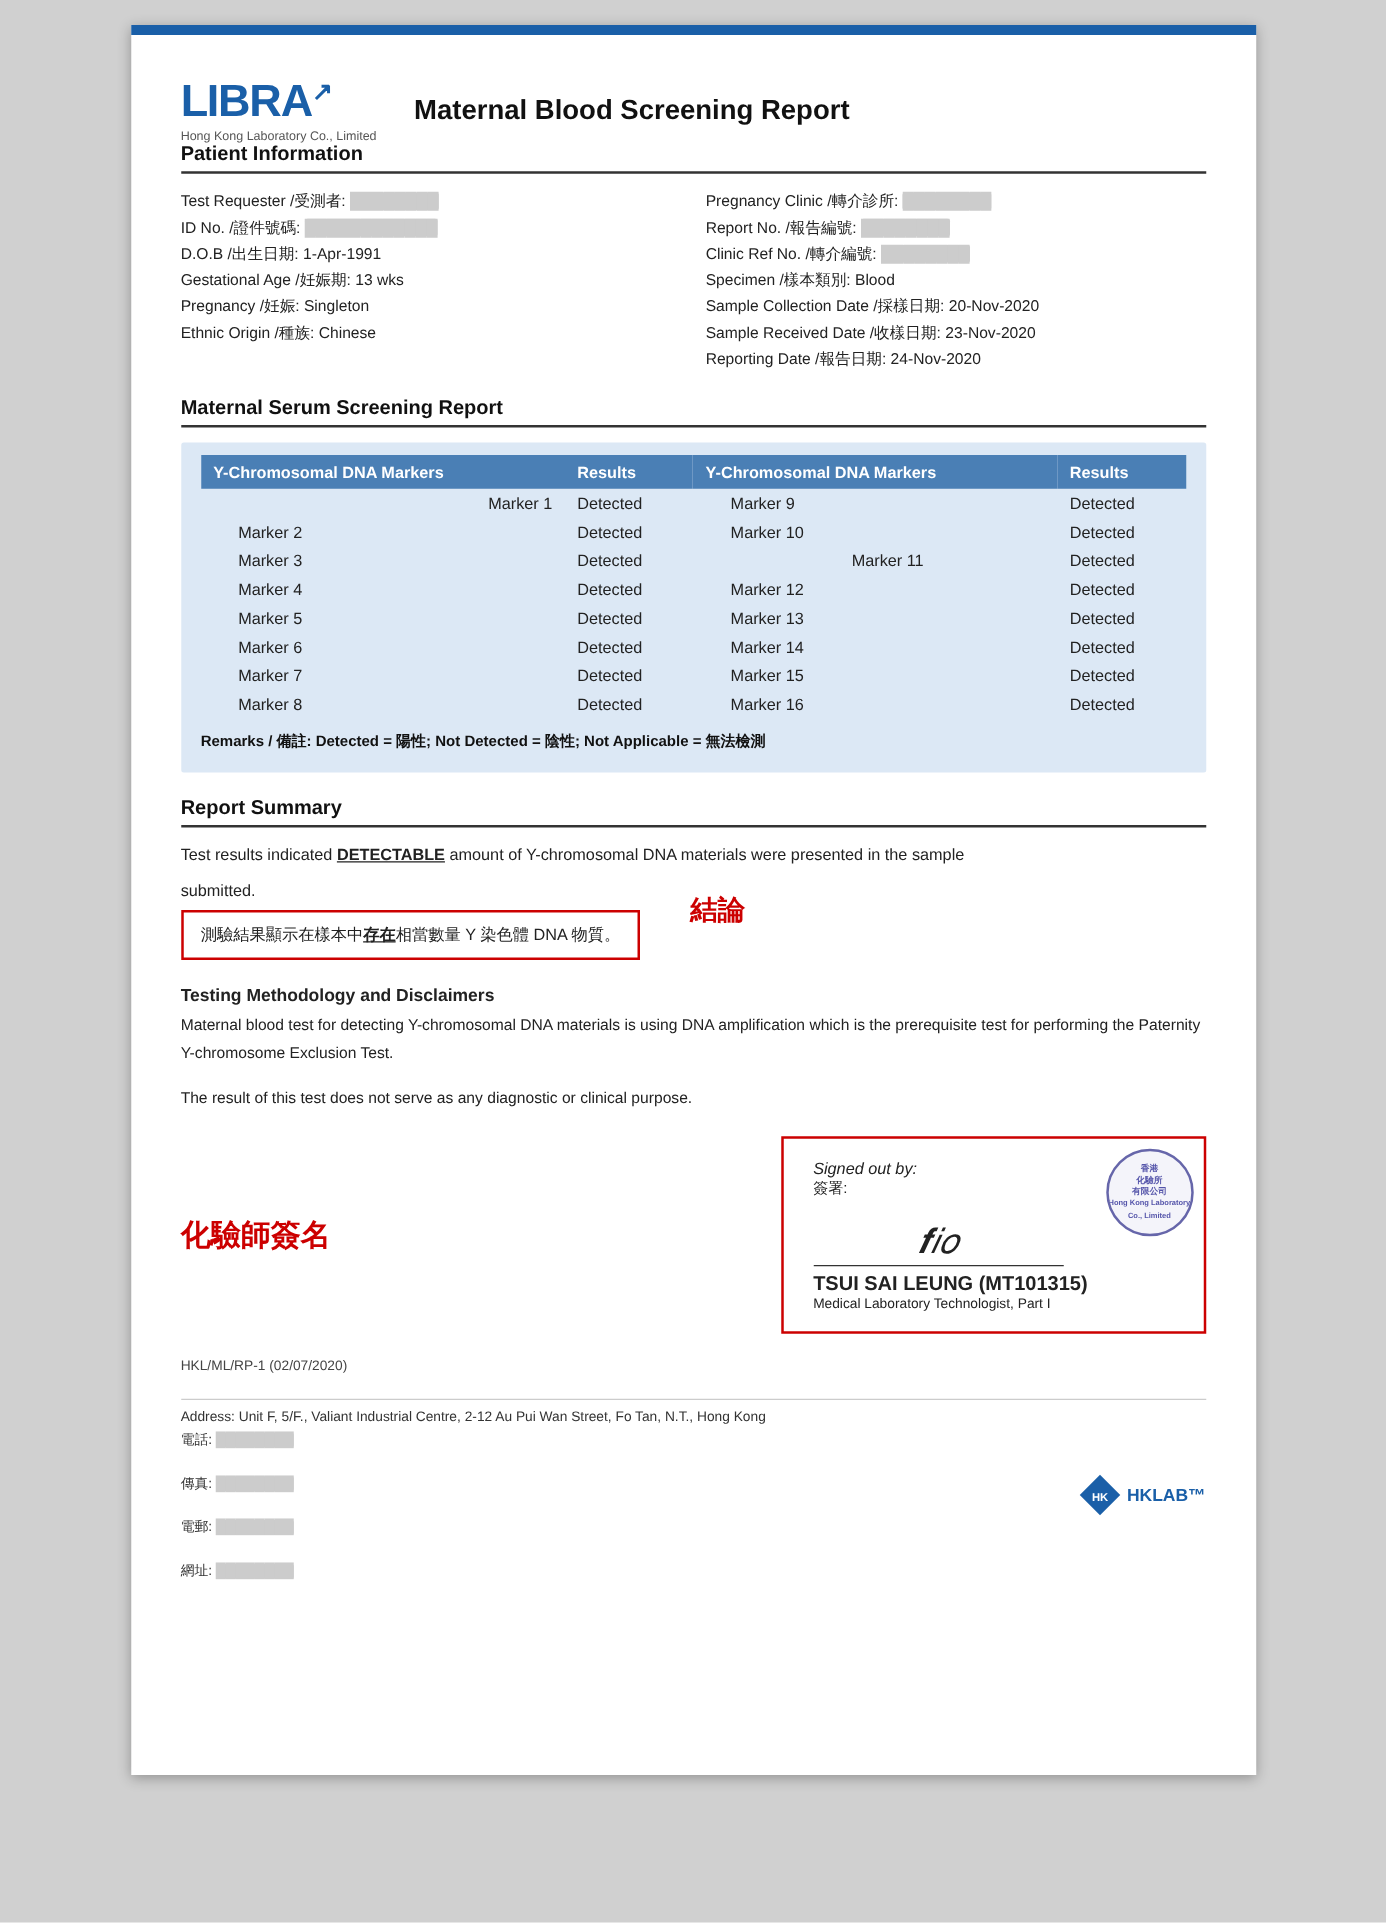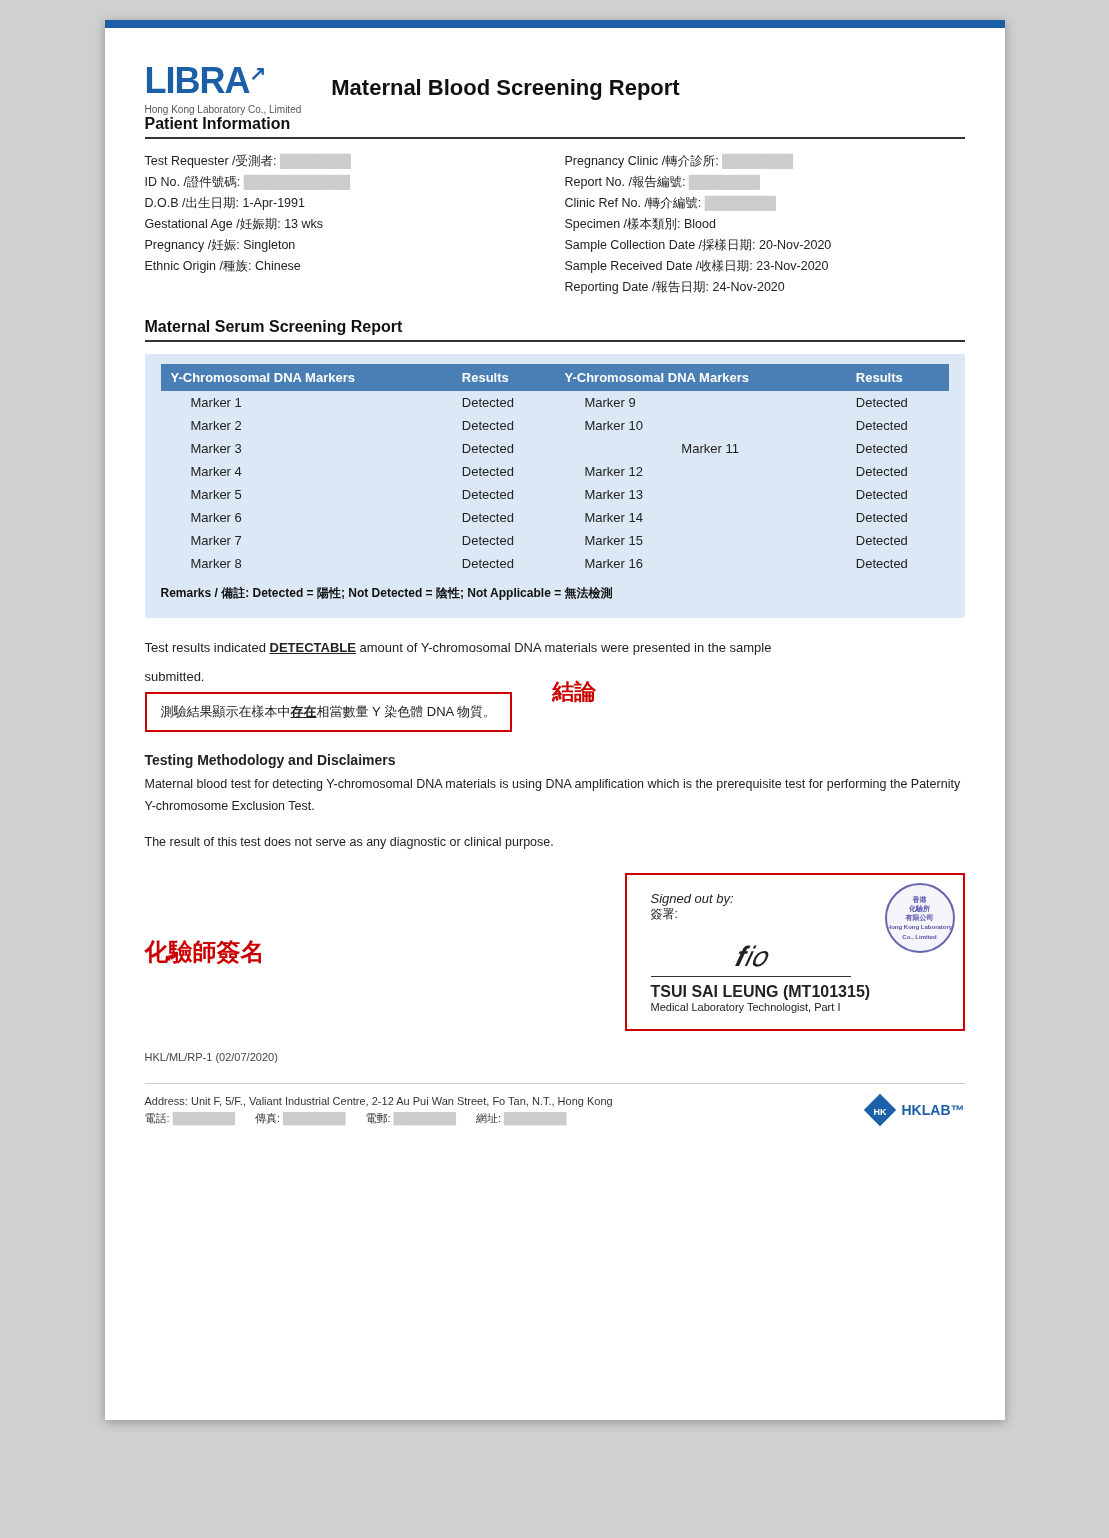--- a/index.html
+++ b/index.html
@@ -362,21 +362,21 @@
         <thead>
           <tr>
             <th>Y-Chromosomal DNA Markers</th>
             <th>Results</th>
             <th>Y-Chromosomal DNA Markers</th>
             <th>Results</th>
           </tr>
         </thead>
         <tbody id="marker-rows">
         <tr>
-      <td style="padding-left:30px;">Marker 1</td>
+      <td style="padding-left:30px;text-align:right;">Marker 1</td>
       <td>Detected</td>
       <td style="padding-left:30px;">Marker 9</td>
       <td>Detected</td>
     </tr>
             <tr>
       <td style="padding-left:30px;">Marker 2</td>
       <td>Detected</td>
       <td style="padding-left:30px;">Marker 10</td>
       <td>Detected</td>
     </tr>
@@ -416,20 +416,21 @@
       <td style="padding-left:30px;">Marker 16</td>
       <td>Detected</td>
     </tr>
           </tbody>
       </table>
       <div class="remarks">Remarks / 備註: Detected = 陽性; Not Detected = 陰性; Not Applicable = 無法檢測</div>
     </div>
   </div>
 
   <div class="report-summary">
+    <div class="section-header">Report Summary</div>
     <div class="summary-text">
       <span>Test results indicated </span><span class="detectable-underline">DETECTABLE</span><span> amount of Y-chromosomal DNA materials were presented in the sample</span>
     </div>
     <div class="summary-box-row">
       <div>
         <div class="summary-text" style="margin-bottom:4px;">submitted.</div>
         <div class="summary-box">
           <span>測驗結果顯示在樣本中</span><span class="chinese-bold">存在</span><span>相當數量 Y 染色體 DNA 物質。</span>
         </div>
       </div>
@@ -462,21 +463,21 @@
         <div class="sig-title-sub">Medical Laboratory Technologist, Part I</div>
       </div>
     </div>
   </div>
 
   <div class="footer-ref">HKL/ML/RP-1 (02/07/2020)</div>
 
   <div class="footer-address">
     <div>
       <div class="footer-address-text">Address: Unit F, 5/F., Valiant Industrial Centre, 2-12 Au Pui Wan Street, Fo Tan, N.T., Hong Kong</div>
-      <div style="display:flex; gap:20px; margin-top:4px;">
+      <div style="display:flex; gap:20px; margin-top:4px;flex-direction:column;">
         <span class="footer-address-text">電話: <span style="background:#ccc; color:#ccc; border-radius:2px;">████████</span></span>
         <span class="footer-address-text">傳真: <span style="background:#ccc; color:#ccc; border-radius:2px;">████████</span></span>
         <span class="footer-address-text">電郵: <span style="background:#ccc; color:#ccc; border-radius:2px;">████████</span></span>
         <span class="footer-address-text">網址: <span style="background:#ccc; color:#ccc; border-radius:2px;">████████</span></span>
       </div>
     </div>
     <div class="hklab-logo">
       <svg class="hklab-diamond" viewBox="0 0 40 40">
         <polygon points="20,2 38,20 20,38 2,20" fill="#1a5fa8"></polygon>
         <text x="20" y="25" text-anchor="middle" fill="white" font-size="10" font-weight="bold" font-family="Arial">HK</text>

